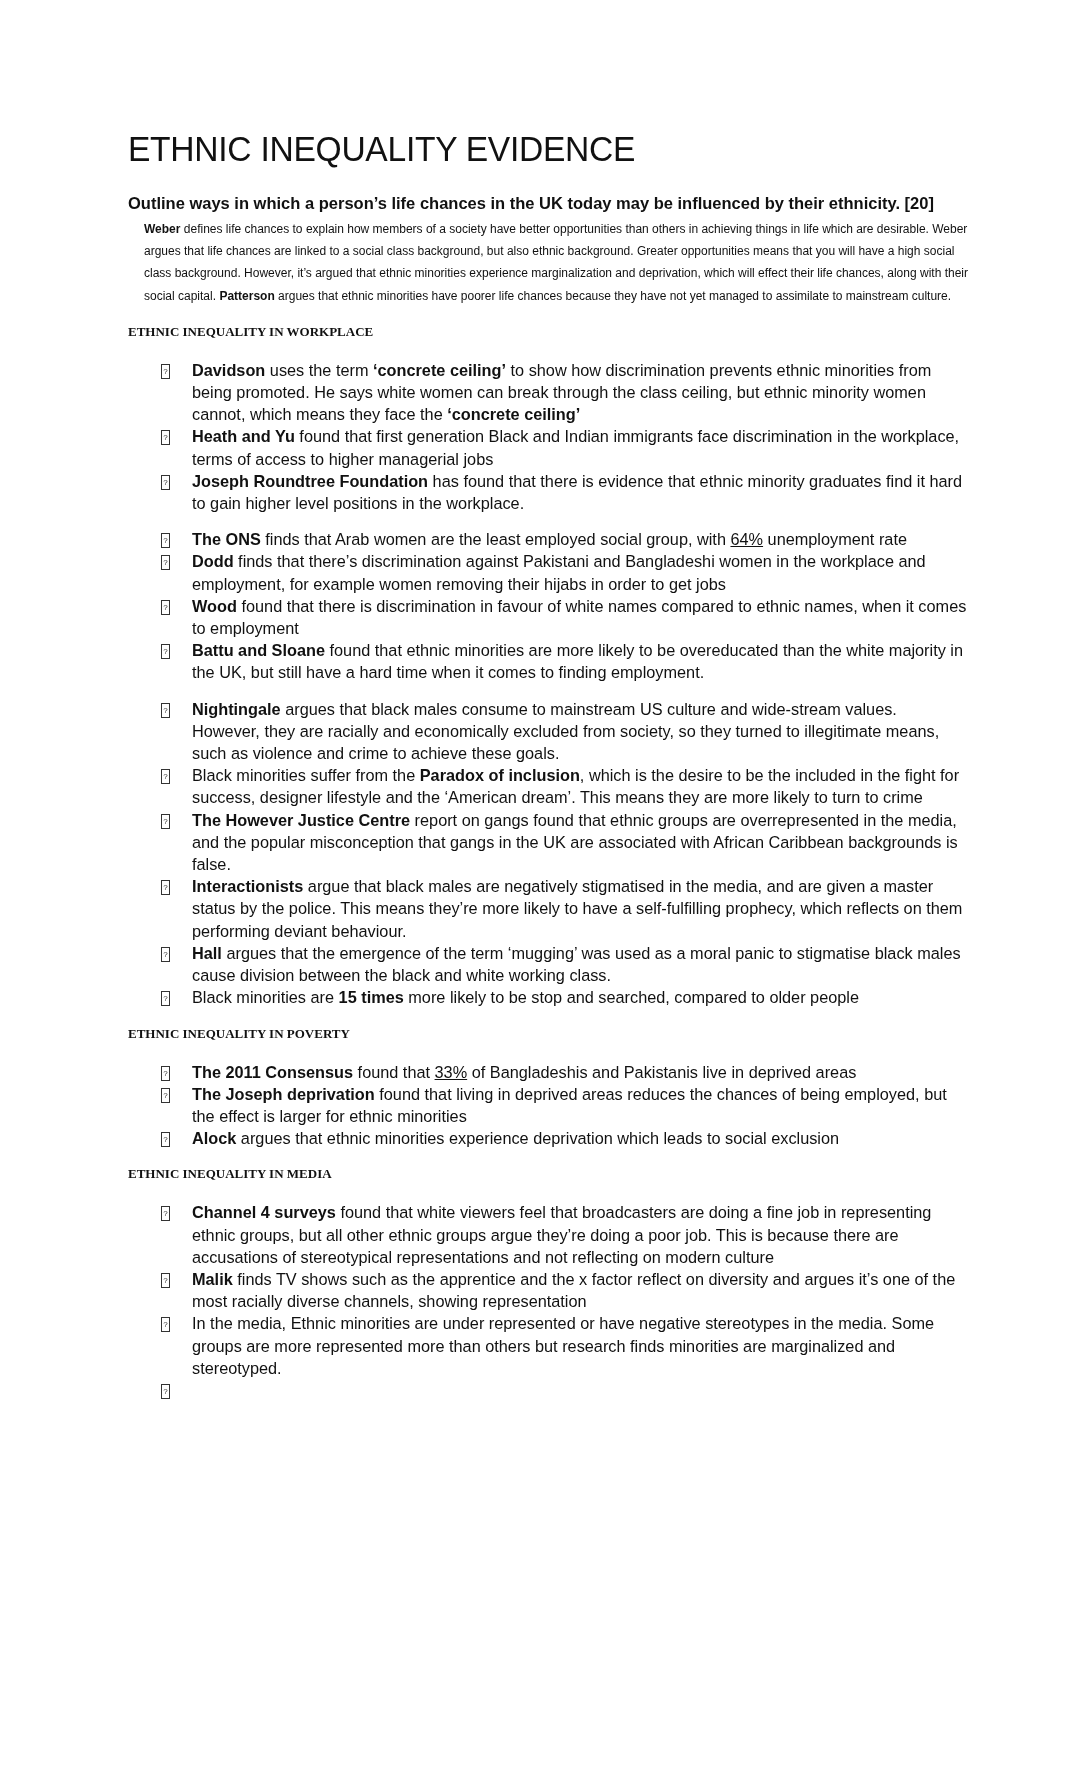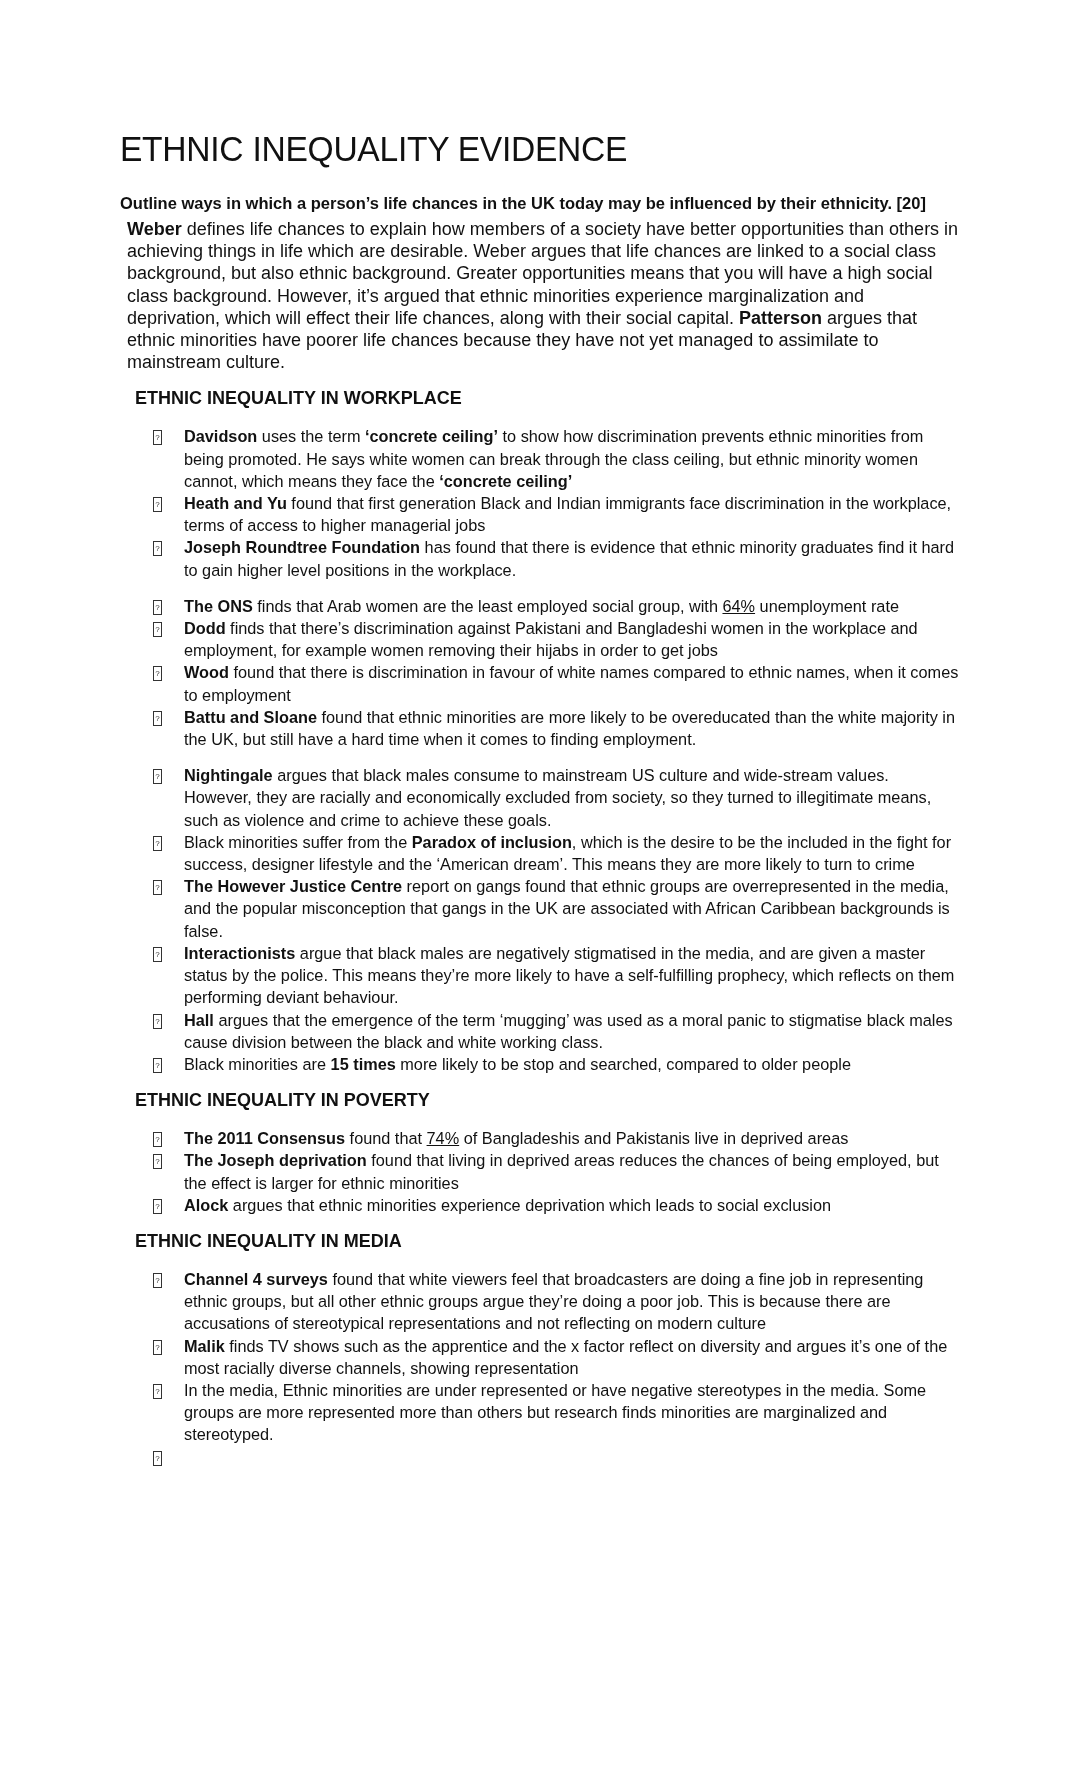--- a/index.html
+++ b/index.html
@@ -6,50 +6,51 @@
     body {
       width: 1080px;
       height: 1779px;
       position: relative;
       font-family: "Liberation Sans", sans-serif;
       color: #111111;
       overflow: hidden;
     }
     .page {
       position: absolute;
-      left: 120px;
+      left: 128px;
       top: 128px;
       width: 840px;
     }
     .title {
       font-size: 35px;
       font-weight: normal;
       letter-spacing: -0.3px;
       margin: 0 0 22px 0;
       line-height: 42px;
       color: #111;
       transform: scaleX(0.96);
       transform-origin: left;
     }
     .question {
       font-size: 16.5px;
       font-weight: bold;
       line-height: 22px;
       margin: 0 0 4px 0;
     }
     .intro {
-      font-size: 18px;
+      font-size: 12px;
       line-height: 22.2px;
-      margin: 0 0 14px 7px;
+      margin: 0 0 14px 16px;
     }
     .section-heading {
-      font-size: 18px;
+      font-size: 13px;
       font-weight: bold;
       line-height: 22px;
-      margin: 0 0 16px 15px;
+      margin: 0 0 16px 0;
+      font-family: Liberation Serif, serif;
     }
     ul.bullets {
       list-style: none;
       margin: 0 0 14px 0;
       padding: 0;
     }
     ul.bullets li {
       position: relative;
       padding-left: 64px;
       font-size: 16.3px;
@@ -98,21 +99,21 @@
     <li><span class="bullet-glyph">?</span><b>Nightingale</b><span> argues that black males consume to mainstream US culture and wide-stream values. However, they are racially and economically excluded from society, so they turned to illegitimate means, such as violence and crime to achieve these goals.</span></li>
     <li><span class="bullet-glyph">?</span><span>Black minorities suffer from the </span><b>Paradox of inclusion</b><span>, which is the desire to be the included in the fight for success, designer lifestyle and the ‘American dream’. This means they are more likely to turn to crime</span></li>
     <li><span class="bullet-glyph">?</span><b>The However Justice Centre</b><span> report on gangs found that ethnic groups are overrepresented in the media, and the popular misconception that gangs in the UK are associated with African Caribbean backgrounds is false.</span></li>
     <li><span class="bullet-glyph">?</span><b>Interactionists</b><span> argue that black males are negatively stigmatised in the media, and are given a master status by the police. This means they’re more likely to have a self-fulfilling prophecy, which reflects on them performing deviant behaviour.</span></li>
     <li><span class="bullet-glyph">?</span><b>Hall</b><span> argues that the emergence of the term ‘mugging’ was used as a moral panic to stigmatise black males cause division between the black and white working class.</span></li>
     <li><span class="bullet-glyph">?</span><span>Black minorities are </span><b>15 times</b><span> more likely to be stop and searched, compared to older people</span></li>
   </ul>
 
   <div class="section-heading">ETHNIC INEQUALITY IN POVERTY</div>
   <ul class="bullets">
-    <li><span class="bullet-glyph">?</span><b>The 2011 Consensus</b><span> found that </span><u>74%</u><span> of Bangladeshis and Pakistanis live in deprived areas</span></li>
+    <li><span class="bullet-glyph">?</span><b>The 2011 Consensus</b><span> found that </span><u>33%</u><span> of Bangladeshis and Pakistanis live in deprived areas</span></li>
     <li><span class="bullet-glyph">?</span><b>The Joseph deprivation</b><span> found that living in deprived areas reduces the chances of being employed, but the effect is larger for ethnic minorities</span></li>
     <li><span class="bullet-glyph">?</span><b>Alock</b><span> argues that ethnic minorities experience deprivation which leads to social exclusion</span></li>
   </ul>
 
   <div class="section-heading">ETHNIC INEQUALITY IN MEDIA</div>
   <ul class="bullets">
     <li><span class="bullet-glyph">?</span><b>Channel 4 surveys</b><span> found that white viewers feel that broadcasters are doing a fine job in representing ethnic groups, but all other ethnic groups argue they’re doing a poor job. This is because there are accusations of stereotypical representations and not reflecting on modern culture</span></li>
     <li><span class="bullet-glyph">?</span><b>Malik</b><span> finds TV shows such as the apprentice and the x factor reflect on diversity and argues it’s one of the most racially diverse channels, showing representation</span></li>
     <li><span class="bullet-glyph">?</span><span>In the media, Ethnic minorities are under represented or have negative stereotypes in the media. Some groups are more represented more than others but research finds minorities are marginalized and stereotyped.</span></li>
     <li><span class="bullet-glyph">?</span></li>

